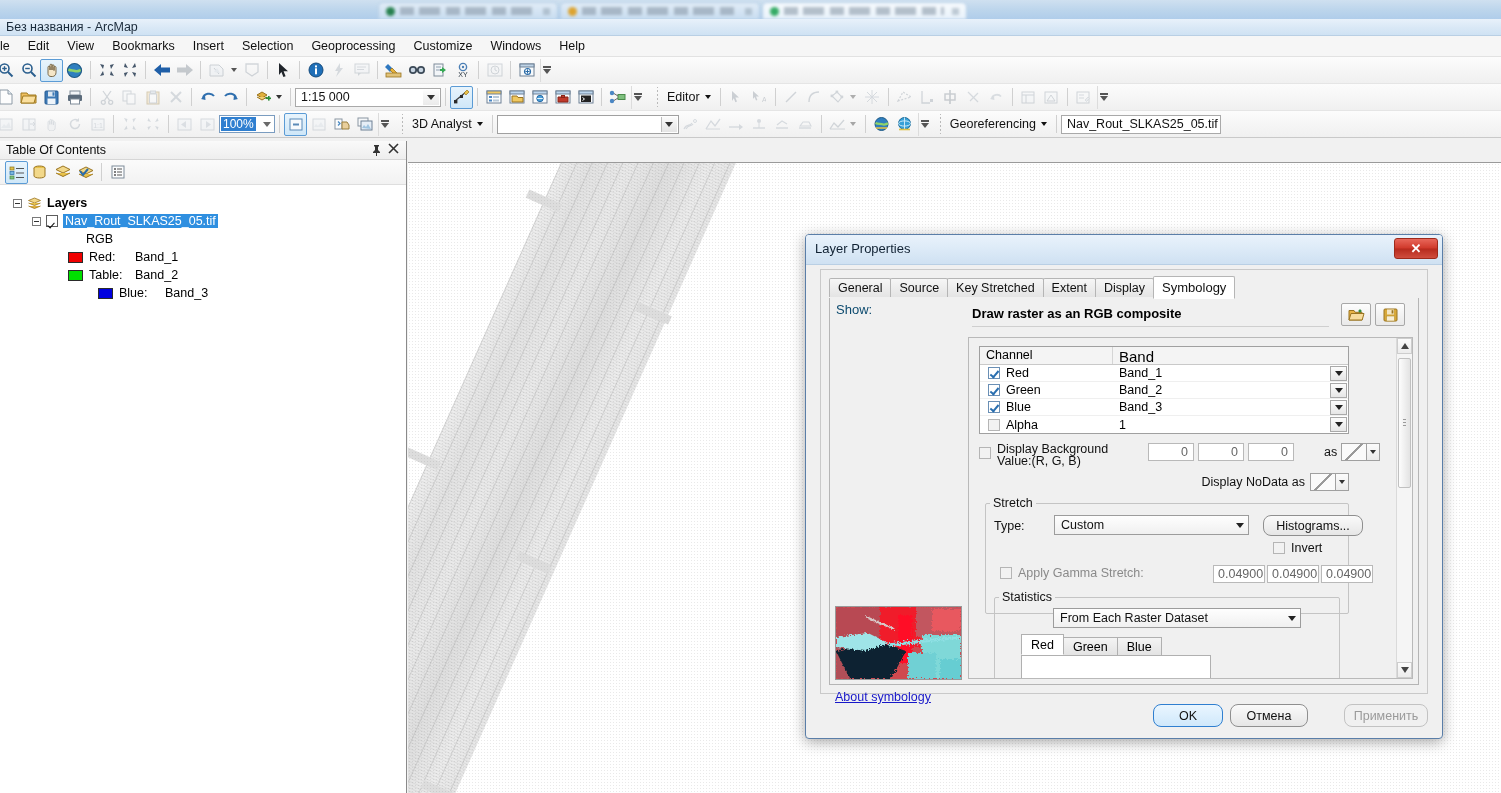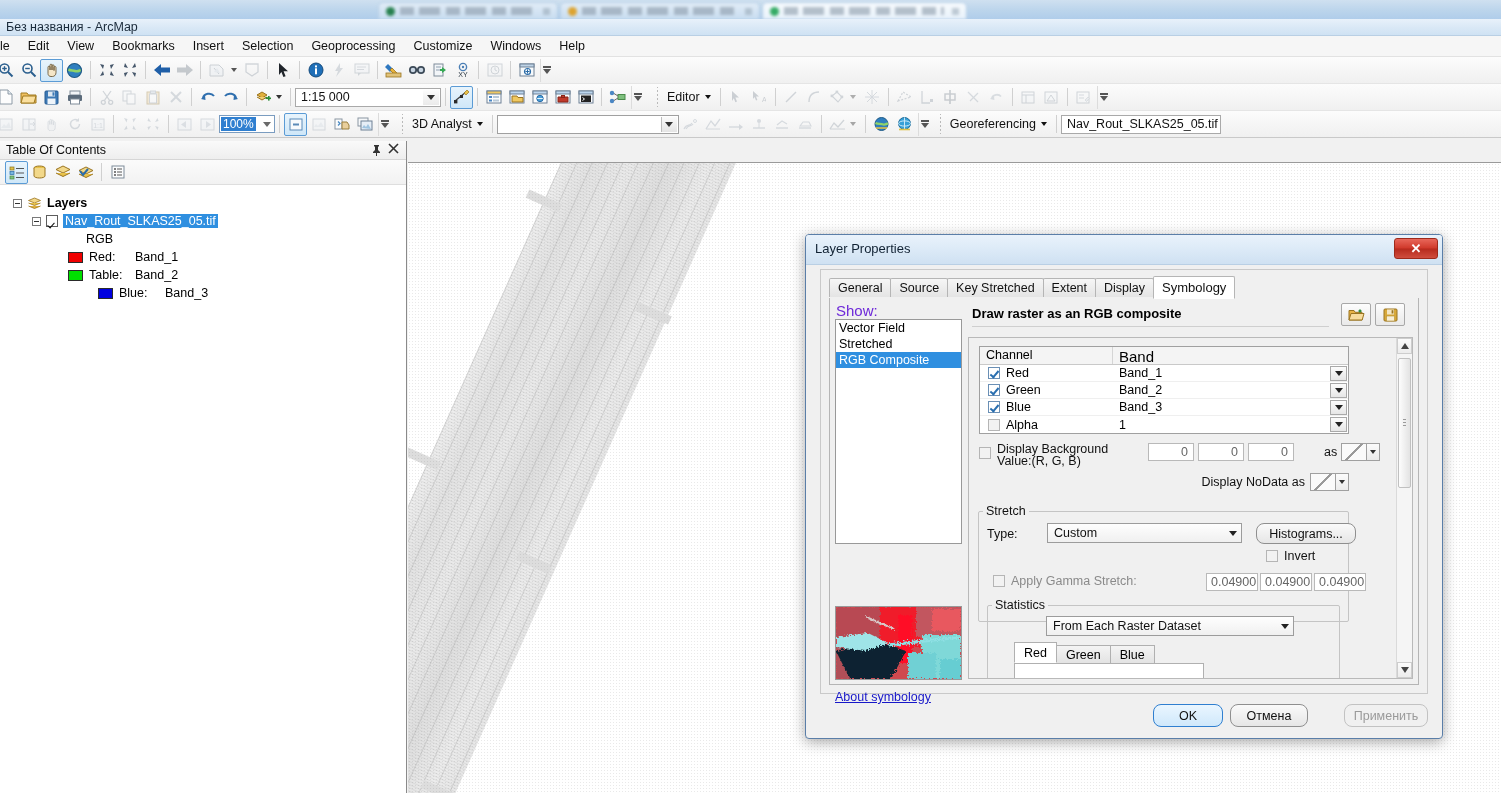--- a/index.html
+++ b/index.html
@@ -189,21 +189,21 @@
     height:19px; padding:0 8px; font-size:12.5px; color:#111;
     background: linear-gradient(to bottom,#f6f6f6,#e4e4e4);
     border:1px solid #b5b5b5; border-bottom:none; margin-right:-1px;
     display:flex;align-items:center; cursor:default;
     border-top-left-radius:2px; border-top-right-radius:2px;
   }
   .tab.active { height:23px; background:#fff; border-bottom:1px solid #fff; z-index:3; font-size:13px;}
 
   .pane { position:absolute; left:8px; top:28px; right:8px; bottom:8px; background:#f0f0f0; border:1px solid #b5b5b5; border-top:none;}
 
-  .showlbl { position:absolute; left:6px; top:4px; font-size:15px; color:#6d28d9; }
+  .showlbl { position:absolute; left:6px; top:4px; font-size:13px; color:#0c4a6e; }
   .showlist {
     position:absolute; left:5px; top:21px; width:127px; height:225px;
     background:#fff; border:1px solid #999;
   }
   .showlist .it { font-size:12.5px; padding:1px 3px; color:#000; cursor:default;}
   .showlist .it.sel { background:#2f8fe0; color:#fff; }
   .thumb {
     position:absolute; left:5px; top:308px; width:127px; height:74px; border:1px solid #999; overflow:hidden;
     background: #3a3a3a;
   }
@@ -1065,25 +1065,20 @@
           <div class="tab">Source</div>
           <div class="tab">Key Stretched</div>
           <div class="tab">Extent</div>
           <div class="tab">Display</div>
           <div class="tab active">Symbology</div>
         </div>
 
         <div class="pane">
 
           <div class="showlbl">Show:</div>
-          <div class="showlist">
-            <div class="it">Vector Field</div>
-            <div class="it">Stretched</div>
-            <div class="it sel">RGB Composite</div>
-          </div>
 
           <div class="thumb">
             <svg width="125" height="72" viewBox="0 0 125 72" preserveAspectRatio="none">
               <defs>
                 <filter id="rgh">
                     <feTurbulence type="fractalNoise" baseFrequency="0.55" numOctaves="3" result="n"></feTurbulence>
                     <feDisplacementMap in="SourceGraphic" in2="n" scale="6"></feDisplacementMap>
                   </filter>
               </defs>
               <rect width="125" height="72" fill="#cf4a52"></rect>
@@ -1192,21 +1187,21 @@
                 </div>
 
                 <div style="position:absolute; right:46px; top:135px; display:flex; align-items:center;">
                   <span class="txt">Display NoData as</span>
                   <span class="ramp" style="margin-left:5px;"></span>
                   <span class="rampdd">
                       <i></i>
                     </span>
                 </div>
 
-                <fieldset class="grp" style="left:9px; top:158px; right:46px; height:118px;margin-top:8px;">
+                <fieldset class="grp" style="left:16px; top:158px; right:46px; height:118px;">
                   <legend>Stretch</legend>
                   <div style="position:relative; height:100%;">
                     <span class="txt" style="position:absolute; left:8px; top:9px;">Type:</span>
                     <div class="wcombo" style="position:absolute; left:68px; top:5px; width:195px;">
                       <span>Custom</span>
                       <i class="ar2"></i>
                     </div>
                     <div class="p btn pbtn" style="position:absolute; left:277px; top:5px; width:100px;">Histograms...</div>
 
                     <div style="position:absolute; left:287px; top:31px; display:flex; align-items:center;">

